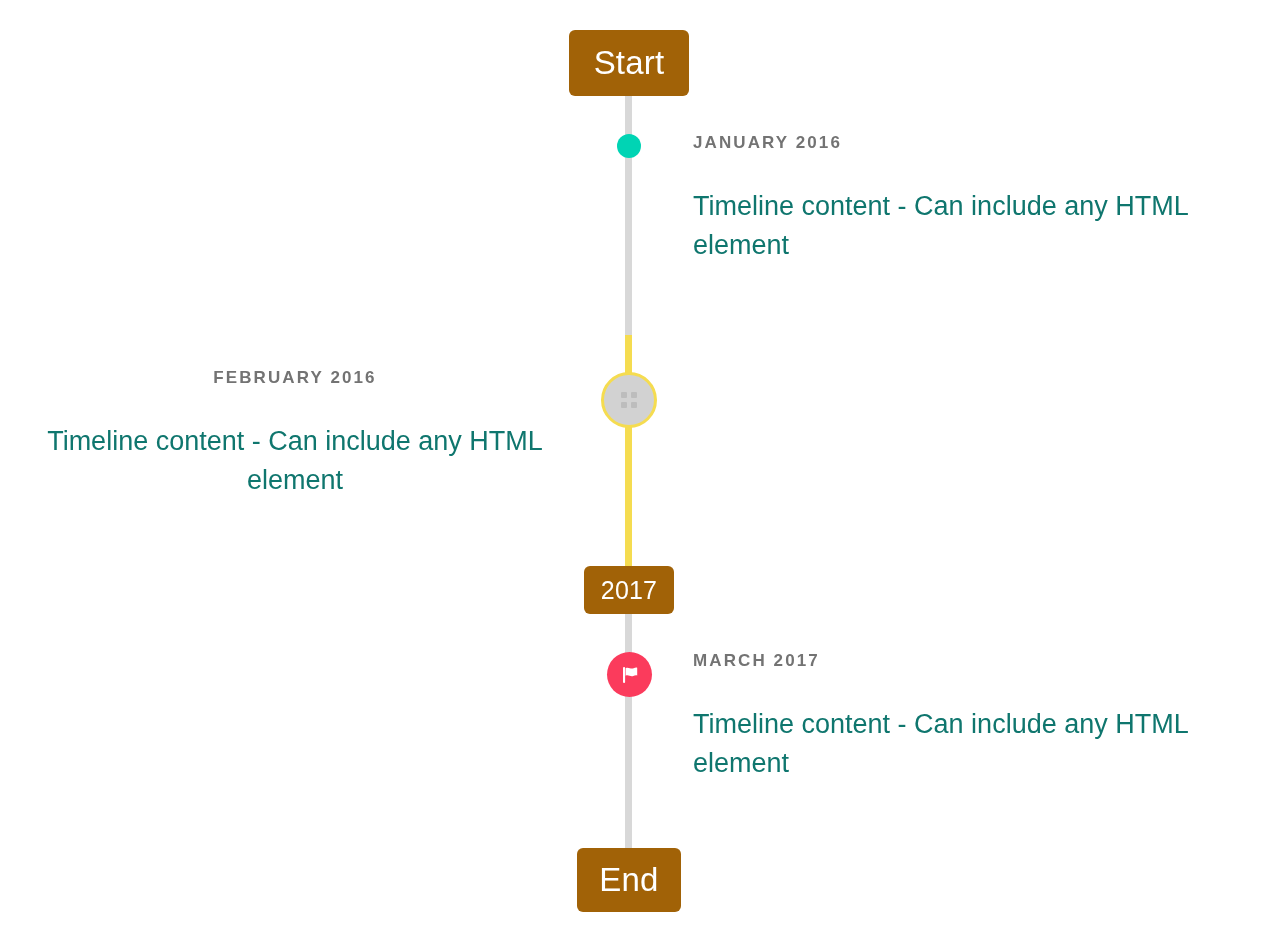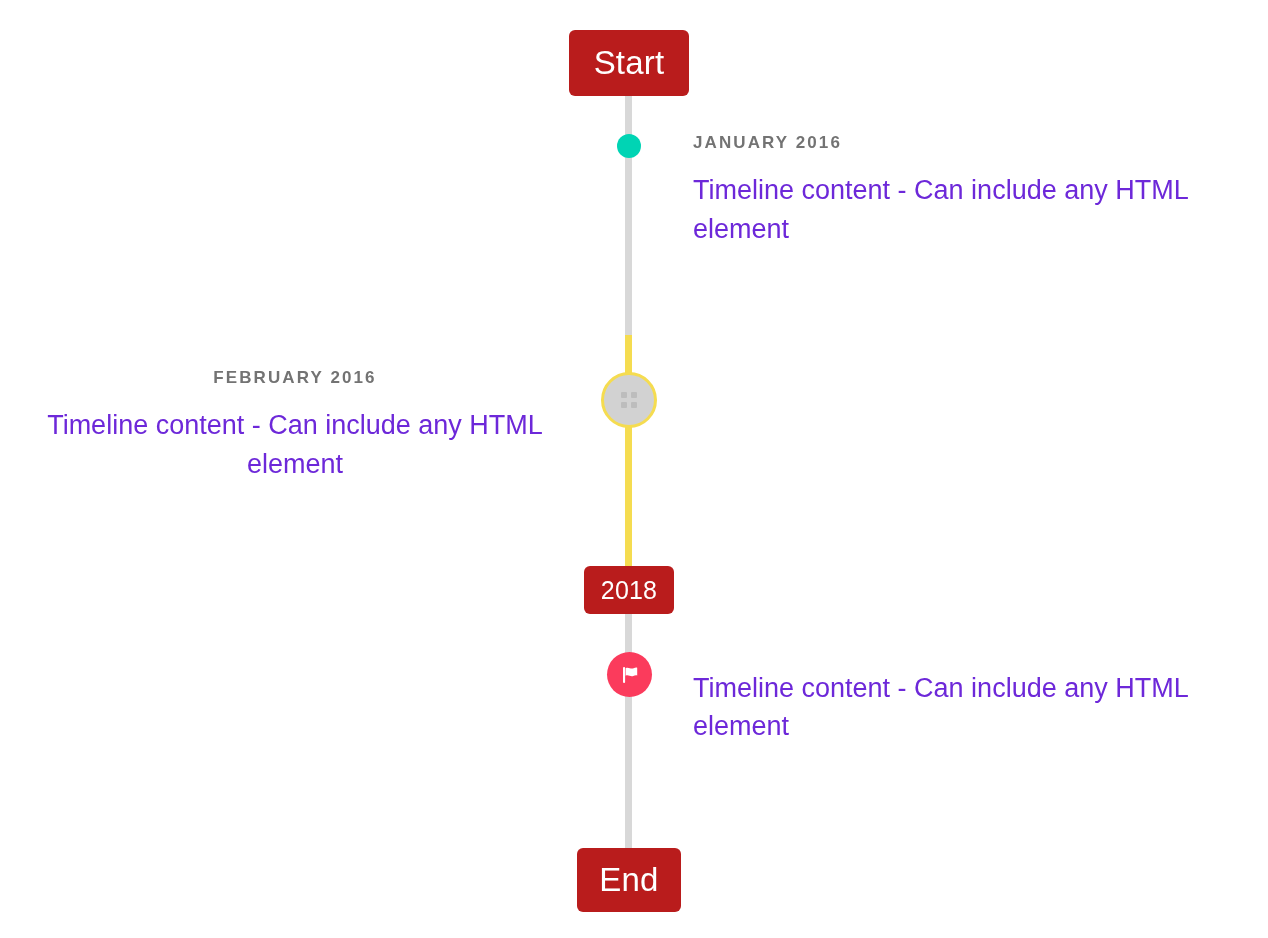--- a/index.html
+++ b/index.html
@@ -34,21 +34,21 @@
     left: 625px;
     top: 335px;
     height: 231px;
     width: 7px;
     background: #f5dc50;
   }
 
   
   .badge {
     position: absolute;
-    background: #b91c1c;
+    background: #a16207;
     color: #ffffff;
     border-radius: 6px;
     display: flex;
     align-items: center;
     justify-content: center;
     font-weight: 400;
     letter-spacing: 0.2px;
     box-sizing: border-box;
     user-select: none;
   }
@@ -106,24 +106,24 @@
   }
   .entry-label {
     font-size: 17px;
     font-weight: bold;
     letter-spacing: 2.1px;
     color: #737373;
     text-transform: uppercase;
     line-height: 1.2;
   }
   .entry-body {
-    margin-top: 18px;
+    margin-top: 34px;
     font-size: 27px;
     font-weight: 400;
-    color: #6d28d9;
+    color: #0f766e;
     line-height: 1.42;
   }
 
   .entry-right {
     left: 693px;
     width: 540px;
     text-align: left;
   }
   .entry-left {
     left: 25px;
@@ -158,27 +158,28 @@
       <rect x="12" y="2" width="6" height="6" rx="1" fill="#555"></rect>
       <rect x="2" y="12" width="6" height="6" rx="1" fill="#555"></rect>
       <rect x="12" y="12" width="6" height="6" rx="1" fill="#555"></rect>
     </svg>
   </div>
   <div class="entry entry-left entry-feb">
     <div class="entry-label">FEBRUARY 2016</div>
     <div class="entry-body">Timeline content - Can include any HTML element</div>
   </div>
 
-  <div class="badge badge-year">2018</div>
+  <div class="badge badge-year">2017</div>
 
   <div class="marker marker-flag">
     <svg width="22" height="22" viewBox="0 0 22 22">
       <rect x="4" y="3" width="2.1" height="16" rx="1" fill="#ffffff"></rect>
       <path d="M6.6 4.2 C9.3 2.6 11.9 5.4 14.6 4.2 C16.0 3.6 17.2 3.4 18.2 3.7 L18.2 11.4 C17.0 11.0 15.7 11.3 14.3 11.9 C11.7 13.0 9.2 10.4 6.6 11.8 Z" fill="#ffffff"></path>
     </svg>
   </div>
   <div class="entry entry-right entry-mar">
+    <div class="entry-label">MARCH 2017</div>
     <div class="entry-body">Timeline content - Can include any HTML element</div>
   </div>
 
   <div class="badge badge-end">End</div>
 
 </div>
 
 </body></html>

